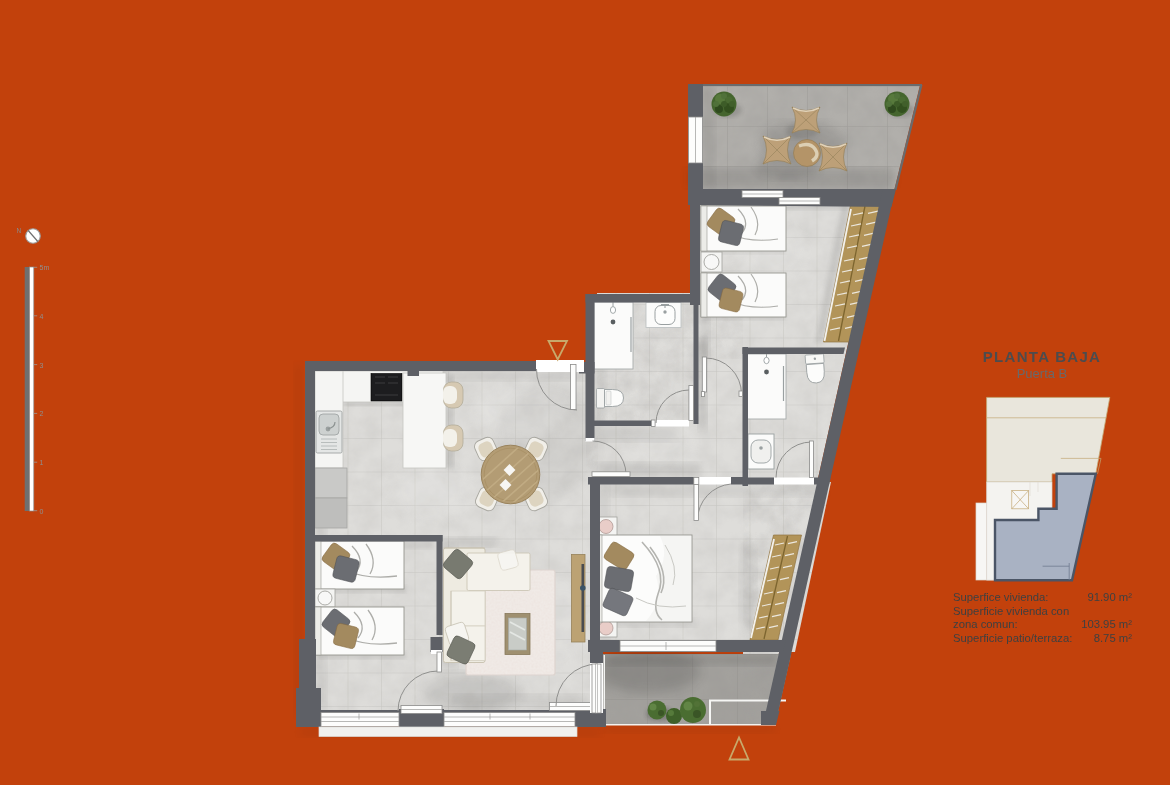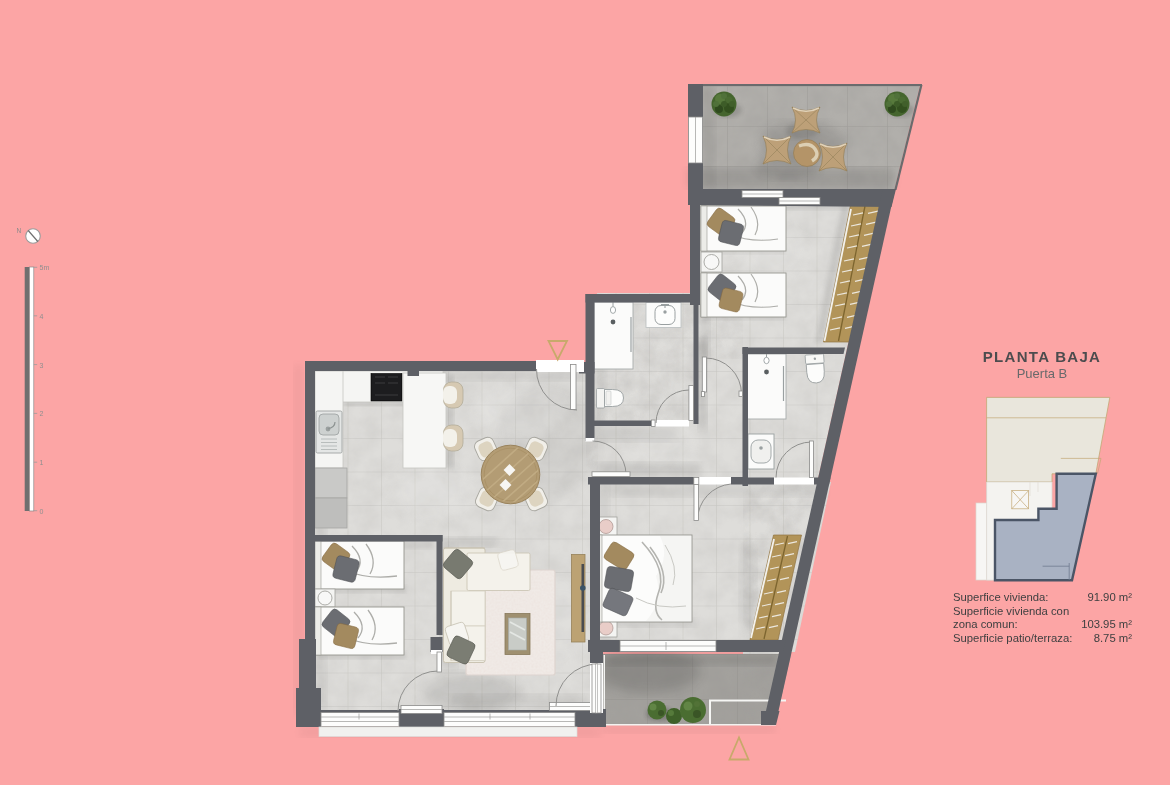--- a/index.html
+++ b/index.html
@@ -1,16 +1,16 @@
 <!DOCTYPE html>
 <html><head>
 <meta charset="utf-8">
 <style>
   html,body{margin:0;padding:0;background:#ffffff;}
-  .page{position:relative;width:1170px;height:785px;background:#fca5a5;overflow:hidden;
+  .page{position:relative;width:1170px;height:785px;background:#c2410c;overflow:hidden;
         font-family:"Liberation Sans", sans-serif;}
 </style>
 </head>
 <body>
 <div class="page">
 <svg width="1170" height="785" viewBox="0 0 1170 785">
 <defs>
   <clipPath id="tableClip">
           <circle cx="510.5" cy="474.5" r="28"></circle>
         </clipPath>

